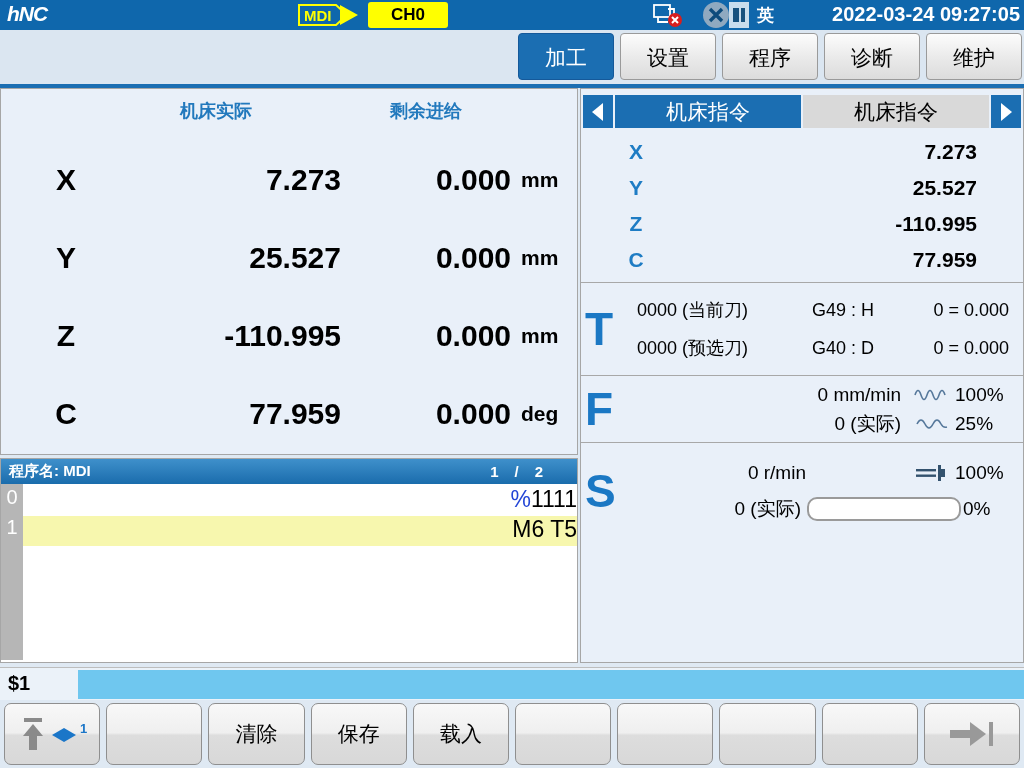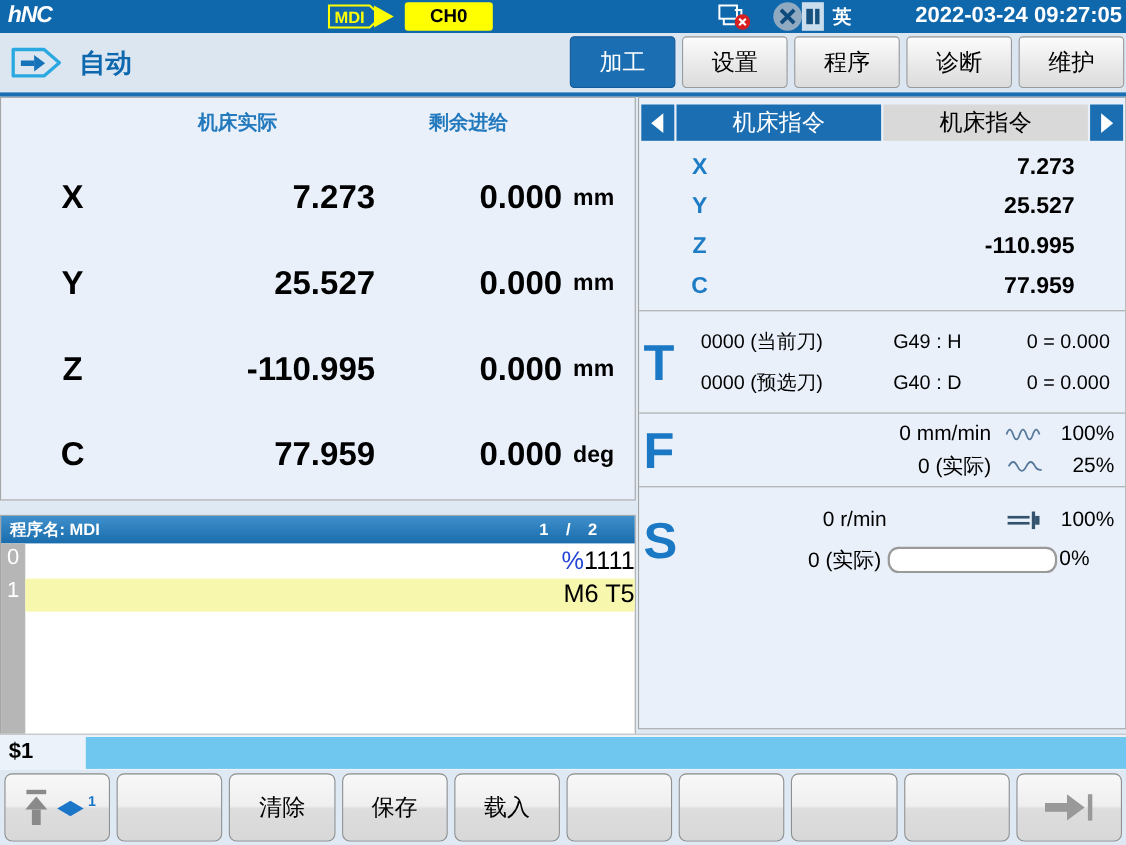--- a/index.html
+++ b/index.html
@@ -39,21 +39,21 @@
              border:1px solid #a6a6a6;box-sizing:border-box;}
   .pos-head{display:grid;grid-template-columns:90px 250px 170px 64px;margin-top:10px;height:42px;}
   .pos-h{color:#2279bd;font-size:18px;font-weight:bold;text-align:center;}
   .pos-row{display:grid;grid-template-columns:90px 250px 170px 64px;height:78px;align-items:center;}
   .axis-name{text-align:center;font-size:30px;font-weight:bold;padding-left:40px;color:#000;}
   .axis-actual{text-align:right;font-size:30px;font-weight:bold;color:#000;}
   .axis-remain{text-align:right;font-size:30px;font-weight:bold;color:#000;}
   .axis-unit{font-size:21px;font-weight:bold;padding-left:10px;color:#000;}
 
   
-  .prog-panel{position:absolute;left:0;top:468px;width:578px;height:205px;background:#fff;
+  .prog-panel{position:absolute;left:0;top:458px;width:578px;height:205px;background:#fff;
               border:1px solid #a6a6a6;box-sizing:border-box;}
   .prog-head{height:25px;background:linear-gradient(#3f90cb,#1a6cac);color:#fff;
              display:flex;align-items:center;padding:0 8px;font-size:15px;font-weight:bold;}
   .prog-title{flex:1;}
   .prog-pager{display:flex;gap:16px;margin-right:26px;}
   .prog-body{position:relative;height:176px;}
   .gutter{position:absolute;left:0;top:0;width:22px;height:100%;background:#b6b6b6;}
   .prog-line{position:absolute;left:0;right:0;height:30px;display:flex;font-size:23px;}
   .line-no{width:22px;flex-shrink:0;text-align:center;color:#fff;font-size:20px;z-index:1;}
   .line-body{flex:1;padding-left:6px;color:#000;text-align:right;}
@@ -79,21 +79,21 @@
   .sec-t{height:92px;}
   .t-row{display:flex;align-items:center;font-size:18px;font-weight:500;height:34px;color:#000;}
   .t-tool{width:175px;padding-left:6px;}
   .t-g{width:120px;}
   .t-off{flex:1;text-align:right;padding-right:14px;}
 
   .sec-f{height:66px;}
   .fs-row{display:flex;align-items:center;justify-content:flex-end;height:28px;
           font-size:19px;font-weight:500;color:#000;}
   .fs-icon{width:46px;display:flex;justify-content:center;margin-left:8px;}
-  .fs-pct{width:58px;text-align:right;padding-right:10px;}
+  .fs-pct{width:58px;text-align:left;padding-right:10px;}
   .f-val{}
 
   .sec-s{height:96px;}
   .s-val1{flex:1;text-align:right;padding-right:95px;}
   .s-val2{flex:1;text-align:right;}
   .s-bar{width:150px;height:20px;background:#fff;border:2px solid #9a9a9a;border-radius:10px;
          margin:0 2px 0 6px;}
   .s-pct2{width:56px;text-align:left;padding-right:4px;}
 
   .gcodes{border-top:1px solid #a8a8a8;display:grid;grid-template-columns:repeat(4,1fr);
@@ -147,28 +147,20 @@
           <rect x="9" y="1" width="4" height="14" fill="#17517e"></rect>
         </svg>
     </div>
     <div class="lang-label">英</div>
   </div>
 
   <div class="datetime">2022-03-24 09:27:05</div>
 </div>
 
 <div class="header">
-  <div class="mode">
-    <svg width="48" height="34">
-      <polygon points="2,5 30,5 44,17 30,29 2,29" fill="none" stroke="#2aa9e0" stroke-width="3" stroke-linejoin="round"></polygon>
-      <rect x="9" y="15" width="12" height="5" fill="#1773b9"></rect>
-      <polygon points="21,10 31,17.5 21,25" fill="#1773b9"></polygon>
-    </svg>
-    <div class="mode-label">自动</div>
-  </div>
 
   <div class="tabs">
     <div class="tab active">加工</div>
     <div class="tab">设置</div>
     <div class="tab">程序</div>
     <div class="tab">诊断</div>
     <div class="tab">维护</div>
   </div>
 </div>
 <div class="header-underline"></div>

